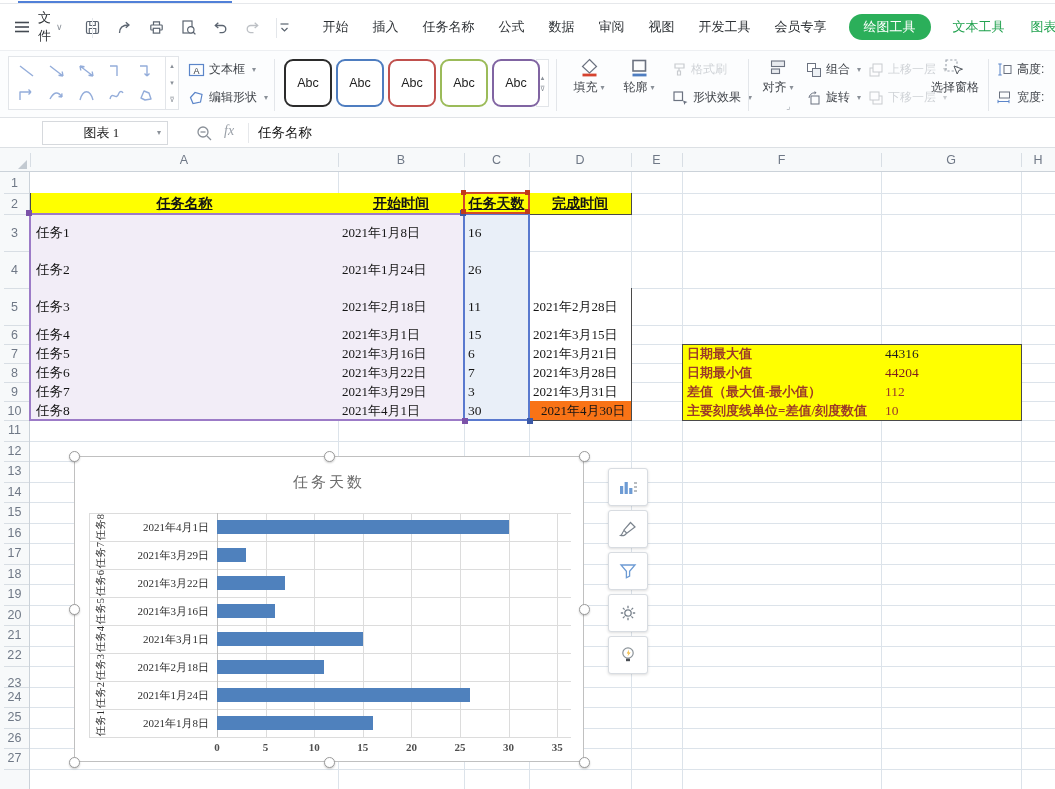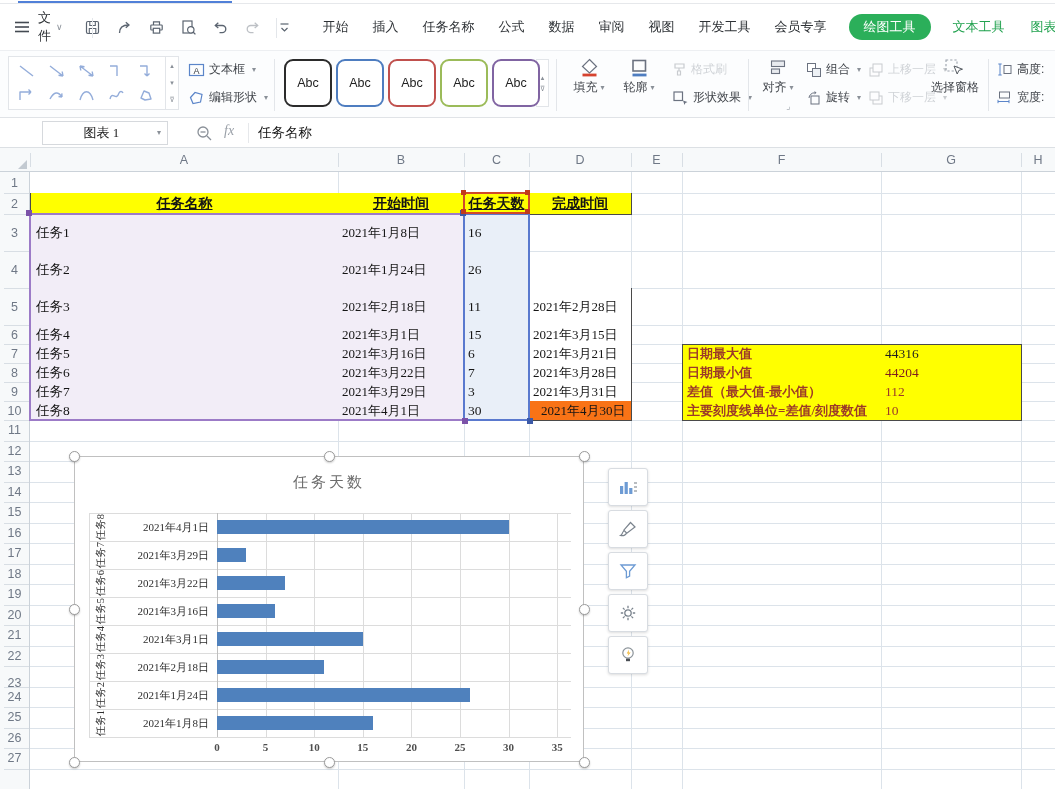--- a/index.html
+++ b/index.html
@@ -421,21 +421,21 @@
       <div class="hdrtxt" style="position: absolute; left: 0px; top: 543px; width: 29px; height: 20.5px; display: flex; align-items: center; justify-content: center;">17</div>
       <div style="position: absolute; left: 4px; top: 563.5px; width: 25px; height: 1px; background: rgb(216, 222, 228);"></div>
       <div class="hdrtxt" style="position: absolute; left: 0px; top: 563.5px; width: 29px; height: 20.5px; display: flex; align-items: center; justify-content: center;">18</div>
       <div style="position: absolute; left: 4px; top: 584px; width: 25px; height: 1px; background: rgb(216, 222, 228);"></div>
       <div class="hdrtxt" style="position: absolute; left: 0px; top: 584px; width: 29px; height: 20.5px; display: flex; align-items: center; justify-content: center;">19</div>
       <div style="position: absolute; left: 4px; top: 604.5px; width: 25px; height: 1px; background: rgb(216, 222, 228);"></div>
       <div class="hdrtxt" style="position: absolute; left: 0px; top: 604.5px; width: 29px; height: 20.5px; display: flex; align-items: center; justify-content: center;">20</div>
       <div style="position: absolute; left: 4px; top: 625px; width: 25px; height: 1px; background: rgb(216, 222, 228);"></div>
       <div class="hdrtxt" style="position: absolute; left: 0px; top: 625px; width: 29px; height: 20.5px; display: flex; align-items: center; justify-content: center;">21</div>
       <div style="position: absolute; left: 4px; top: 645.5px; width: 25px; height: 1px; background: rgb(216, 222, 228);"></div>
-      <div class="hdrtxt" style="position: absolute; left: 0px; top: 645.5px; width: 29px; height: 20.5px; display: flex; align-items: center; justify-content: center;">22</div>
+      <div class="hdrtxt" style="position: absolute; left: 0px; top: 645.5px; width: 29px; height: 20.5px; display: flex; align-items: center; justify-content: center; font-family: Liberation Mono, monospace;">22</div>
       <div style="position: absolute; left: 4px; top: 666px; width: 25px; height: 1px; background: rgb(216, 222, 228);"></div>
       <div class="hdrtxt" style="position: absolute; left: 0px; top: 666px; width: 29px; height: 33px; display: flex; align-items: center; justify-content: center; text-align: right;">23</div>
       <div style="position: absolute; left: 4px; top: 686.5px; width: 25px; height: 1px; background: rgb(216, 222, 228);"></div>
       <div class="hdrtxt" style="position: absolute; left: 0px; top: 686.5px; width: 29px; height: 20.5px; display: flex; align-items: center; justify-content: center;">24</div>
       <div style="position: absolute; left: 4px; top: 707px; width: 25px; height: 1px; background: rgb(216, 222, 228);"></div>
       <div class="hdrtxt" style="position: absolute; left: 0px; top: 707px; width: 29px; height: 20.5px; display: flex; align-items: center; justify-content: center;">25</div>
       <div style="position: absolute; left: 4px; top: 727.5px; width: 25px; height: 1px; background: rgb(216, 222, 228);"></div>
       <div class="hdrtxt" style="position: absolute; left: 0px; top: 727.5px; width: 29px; height: 20.5px; display: flex; align-items: center; justify-content: center;">26</div>
       <div style="position: absolute; left: 4px; top: 748px; width: 25px; height: 1px; background: rgb(216, 222, 228);"></div>
       <div class="hdrtxt" style="position: absolute; left: 0px; top: 748px; width: 29px; height: 20.5px; display: flex; align-items: center; justify-content: center;">27</div>

